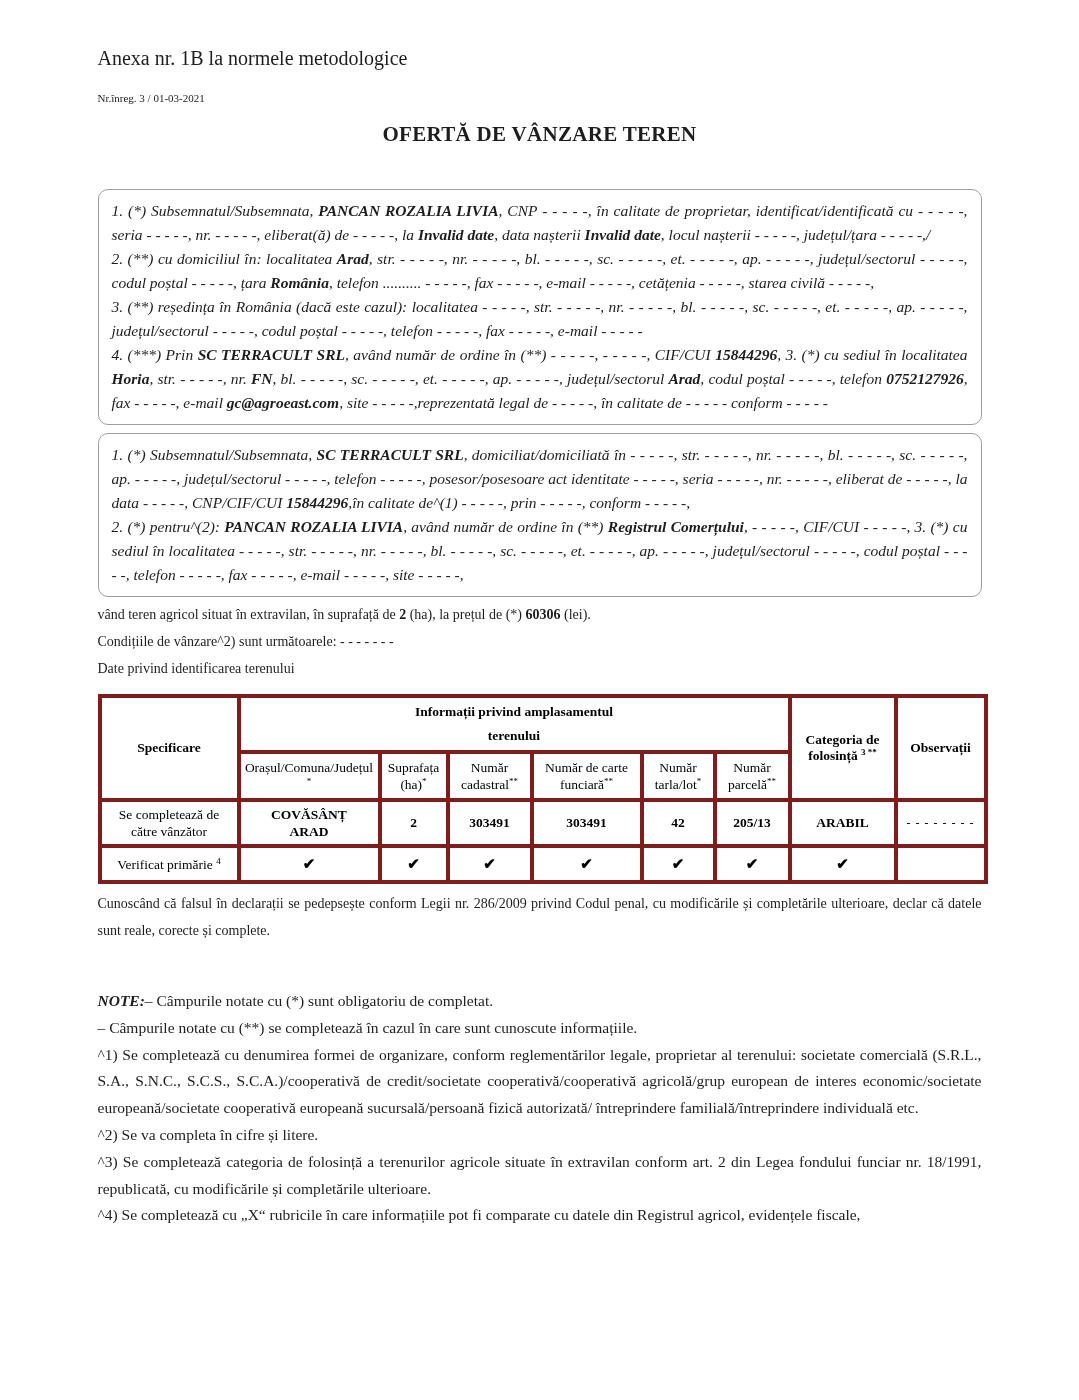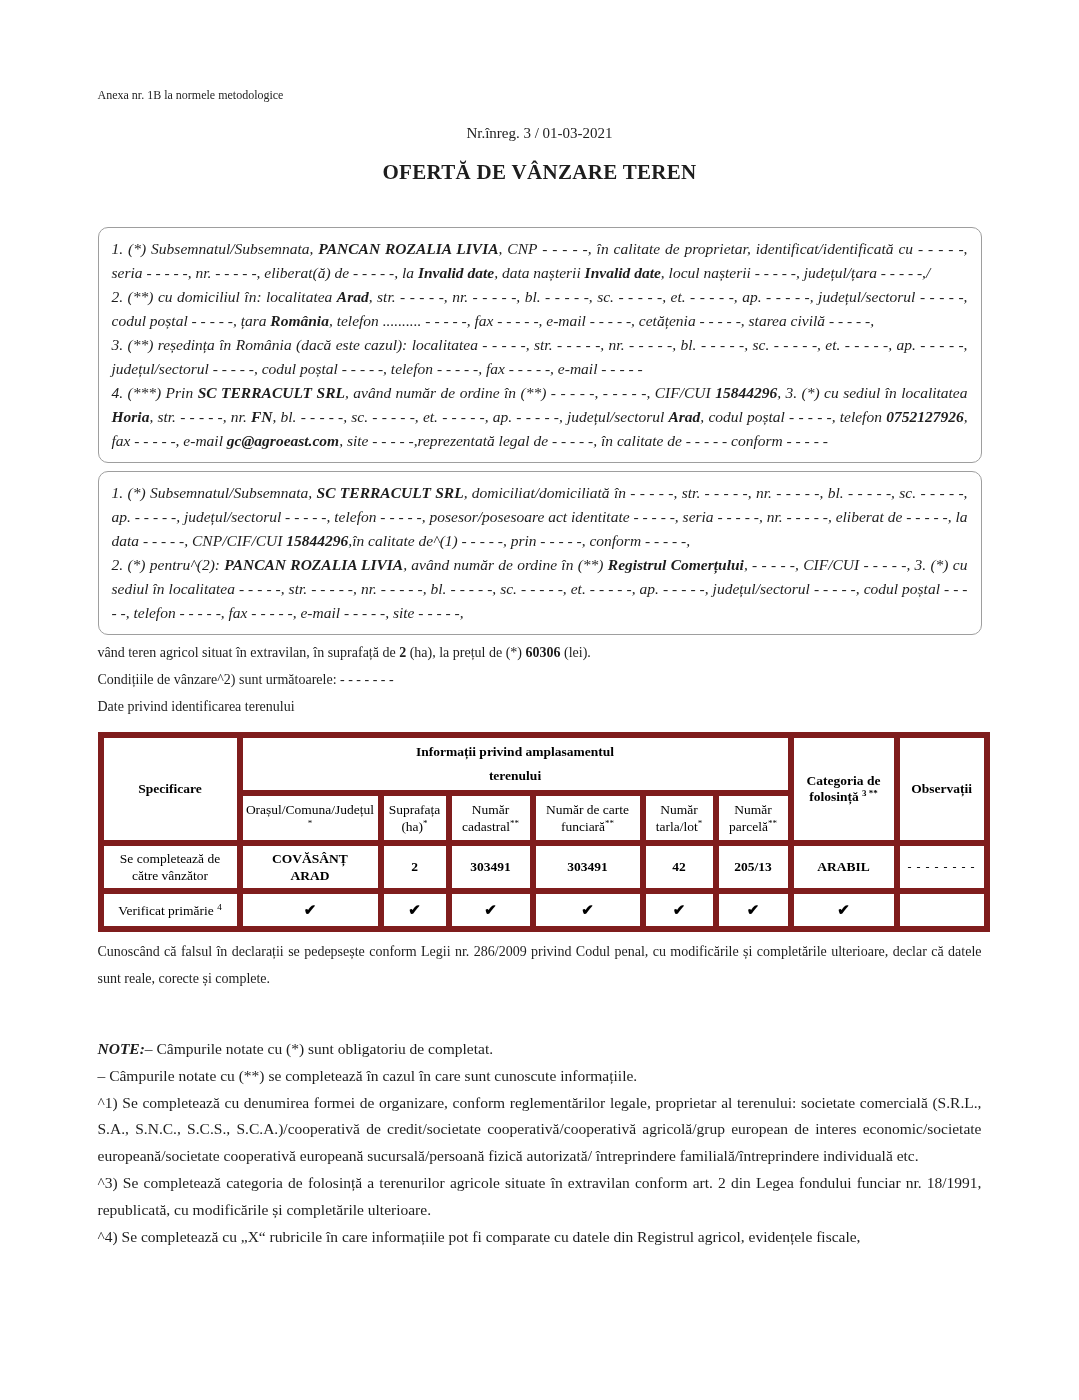--- a/index.html
+++ b/index.html
@@ -2,38 +2,38 @@
 <html><head>
 <meta charset="utf-8">
 <style>
   html,body{margin:0;padding:0;}
   body{
     width:1079px;height:1400px;overflow:hidden;background:#ffffff;
     font-family:"Liberation Serif","DejaVu Serif",serif;
     color:#1d1d1d;
   }
   .page{width:884px;margin:0 auto;padding-top:47px;position:relative;}
-  .anexa{font-size:12px;margin-top:41px;}
-  .reg{margin-top:22px;text-align:center;font-size:15px;}
+  .anexa{font-size:20px;}
+  .reg{margin-top:22px;text-align:left;font-size:11px;}
   .title{margin-top:18px;text-align:center;font-weight:bold;font-size:21px;letter-spacing:.3px;}
   .fbox{
     margin-top:42px;border:1px solid #9e9e9e;border-radius:10px;
     padding:9px 13px;font-size:15.5px;line-height:24px;text-align:justify;font-style:italic;
   }
   .fbox.second{margin-top:8px;}
   .fbox p{margin:0;}
   .flow{font-size:14px;line-height:27px;}
   .after-box{margin-top:4px;}
   .just{text-align:justify;}
   table.land{
     border-collapse:collapse;table-layout:fixed;margin-top:12px;
     width:886px;font-size:13.5px;color:#000;
   }
   table.land td{
-    border:6px solid #7f1d1d;text-align:center;vertical-align:middle;
+    border:4px solid #7f1d1d;text-align:center;vertical-align:middle;
     padding:2px 3px;overflow:hidden;
   }
   td.hcell{font-weight:bold;}
   tr.h1 td{height:46px;}
   tr.h2 td{height:40px;line-height:17px;}
   tr.r1 td{height:38px;}
   tr.r2 td{height:28px;}
   td.group{line-height:24px;}
   td.leftlab{text-align:left;font-weight:normal;padding-left:7px;line-height:17px;}
   td.val{font-weight:bold;}
@@ -123,17 +123,18 @@
   </tbody>
     </table>
 
   <div class="flow just declaration">Cunoscând că falsul în declarații se pedepsește conform Legii nr. 286/2009 privind Codul penal, cu modificările și completările ulterioare, declar că datele sunt reale, corecte și complete.</div>
 
 
   <div class="notes">
     <p><b><i>NOTE:</i></b>– Câmpurile notate cu (*) sunt obligatoriu de completat.</p>
     <p>– Câmpurile notate cu (**) se completează în cazul în care sunt cunoscute informațiile.</p>
     <p class="just">^1) Se completează cu denumirea formei de organizare, conform reglementărilor legale, proprietar al terenului: societate comercială (S.R.L., S.A., S.N.C., S.C.S., S.C.A.)/cooperativă de credit/societate cooperativă/cooperativă agricolă/grup european de interes economic/societate europeană/societate cooperativă europeană sucursală/persoană fizică autorizată/ întreprindere familială/întreprindere individuală etc.</p>
+    <p>^2) Se va completa în cifre și litere.</p>
     <p class="just">^3) Se completează categoria de folosință a terenurilor agricole situate în extravilan conform art. 2 din Legea fondului funciar nr. 18/1991, republicată, cu modificările și completările ulterioare.</p>
     <p>^4) Se completează cu „X“ rubricile în care informațiile pot fi comparate cu datele din Registrul agricol, evidențele fiscale,</p>
   </div>
 
 </div>
 
 </body></html>

